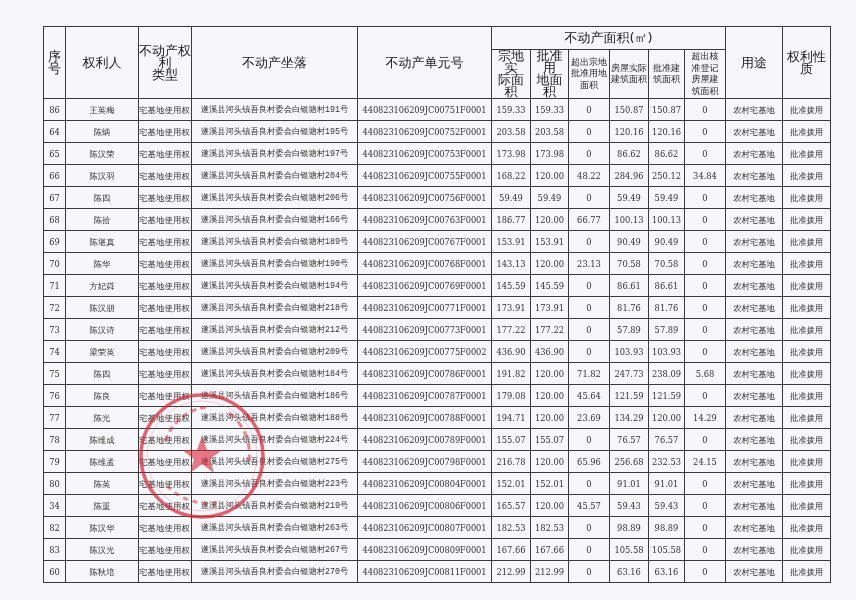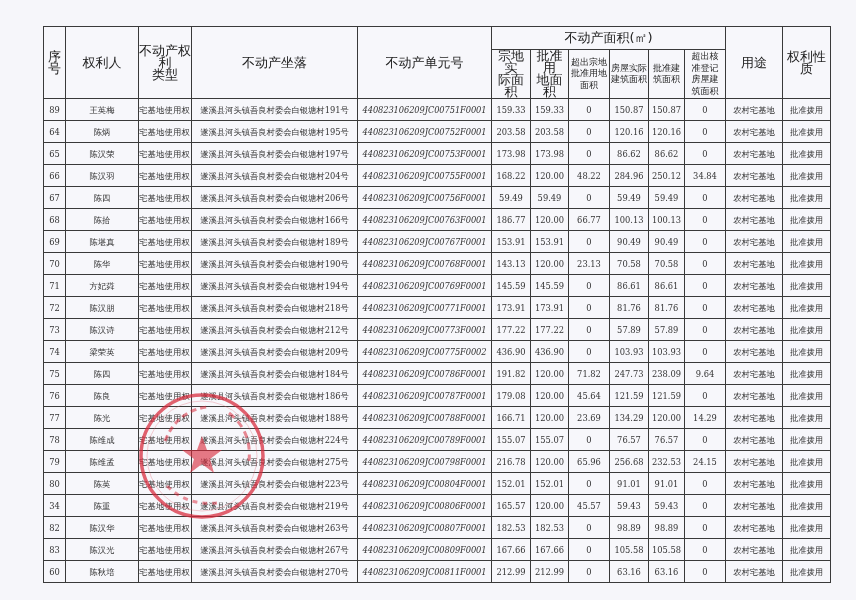--- a/index.html
+++ b/index.html
@@ -26,22 +26,22 @@
     font-family:"DejaVu Sans","Liberation Sans",sans-serif;
     font-weight:normal; font-size:13px; line-height:12px;
     color:#222; white-space:pre-line;
   }
   table.reg th.sm { font-size:9px; line-height:11.5px; }
   tr.h1 { height:23px; }
   tr.h2 { height:48px; }
   table.reg tbody tr { height:22px; }
   table.reg td { font-size:8.3px; line-height:10px; color:#333; white-space:nowrap; }
   td.c-right_type { white-space:pre-line; font-size:8.3px; line-height:10px; letter-spacing:0.2px; }
-  td.c-location { font-size:8.5px; }
-  td.c-unit_no { font-size:7.6px; letter-spacing:-0.1px;font-style:italic; }
+  td.c-location { font-size:8.5px;font-family:Liberation Mono, monospace; }
+  td.c-unit_no { font-size:7.6px; letter-spacing:-0.1px; }
   td.c-owner { font-size:8.6px;margin-top:36px; }
   td.c-seq { font-size:8px; }
   td.c-use, td.c-nature { font-size:8.6px; }
   .seal {
     position:absolute; left:137px; top:391px; width:130px; height:130px;
     pointer-events:none; opacity:0.72;
   }
 </style>
 </head>
 <body>
@@ -89,21 +89,21 @@
         <th class="sm">批准建
 筑面积</th>
         <th class="sm">超出核
 准登记
 房屋建
 筑面积</th>
       </tr>
     </thead>
     <tbody>
         <tr>
-          <td class="c-seq">89</td>
+          <td class="c-seq">86</td>
           <td class="c-owner">王英梅</td>
           <td class="c-right_type">宅基地使用权
 及房屋所有权</td>
           <td class="c-location">遂溪县河头镇吾良村委会白银塘村191号</td>
           <td class="c-unit_no">440823106209JC00751F0001</td>
           <td class="c-land_actual">159.33</td>
           <td class="c-land_approved">159.33</td>
           <td class="c-land_excess">0</td>
           <td class="c-building_actual">150.87</td>
           <td class="c-building_approved">150.87</td>
@@ -292,21 +292,21 @@
           <td class="c-owner">陈四</td>
           <td class="c-right_type">宅基地使用权
 及房屋所有权</td>
           <td class="c-location">遂溪县河头镇吾良村委会白银塘村184号</td>
           <td class="c-unit_no">440823106209JC00786F0001</td>
           <td class="c-land_actual">191.82</td>
           <td class="c-land_approved">120.00</td>
           <td class="c-land_excess">71.82</td>
           <td class="c-building_actual">247.73</td>
           <td class="c-building_approved">238.09</td>
-          <td class="c-building_excess">9.64</td>
+          <td class="c-building_excess">5.68</td>
           <td class="c-use">农村宅基地</td>
           <td class="c-nature">批准拨用</td>
         </tr>
         <tr>
           <td class="c-seq">76</td>
           <td class="c-owner">陈良</td>
           <td class="c-right_type">宅基地使用权
 及房屋所有权</td>
           <td class="c-location">遂溪县河头镇吾良村委会白银塘村186号</td>
           <td class="c-unit_no">440823106209JC00787F0001</td>
@@ -319,21 +319,21 @@
           <td class="c-use">农村宅基地</td>
           <td class="c-nature">批准拨用</td>
         </tr>
         <tr>
           <td class="c-seq">77</td>
           <td class="c-owner">陈光</td>
           <td class="c-right_type">宅基地使用权
 及房屋所有权</td>
           <td class="c-location">遂溪县河头镇吾良村委会白银塘村188号</td>
           <td class="c-unit_no">440823106209JC00788F0001</td>
-          <td class="c-land_actual">166.71</td>
+          <td class="c-land_actual">194.71</td>
           <td class="c-land_approved">120.00</td>
           <td class="c-land_excess">23.69</td>
           <td class="c-building_actual">134.29</td>
           <td class="c-building_approved">120.00</td>
           <td class="c-building_excess">14.29</td>
           <td class="c-use">农村宅基地</td>
           <td class="c-nature">批准拨用</td>
         </tr>
         <tr>
           <td class="c-seq">78</td>

